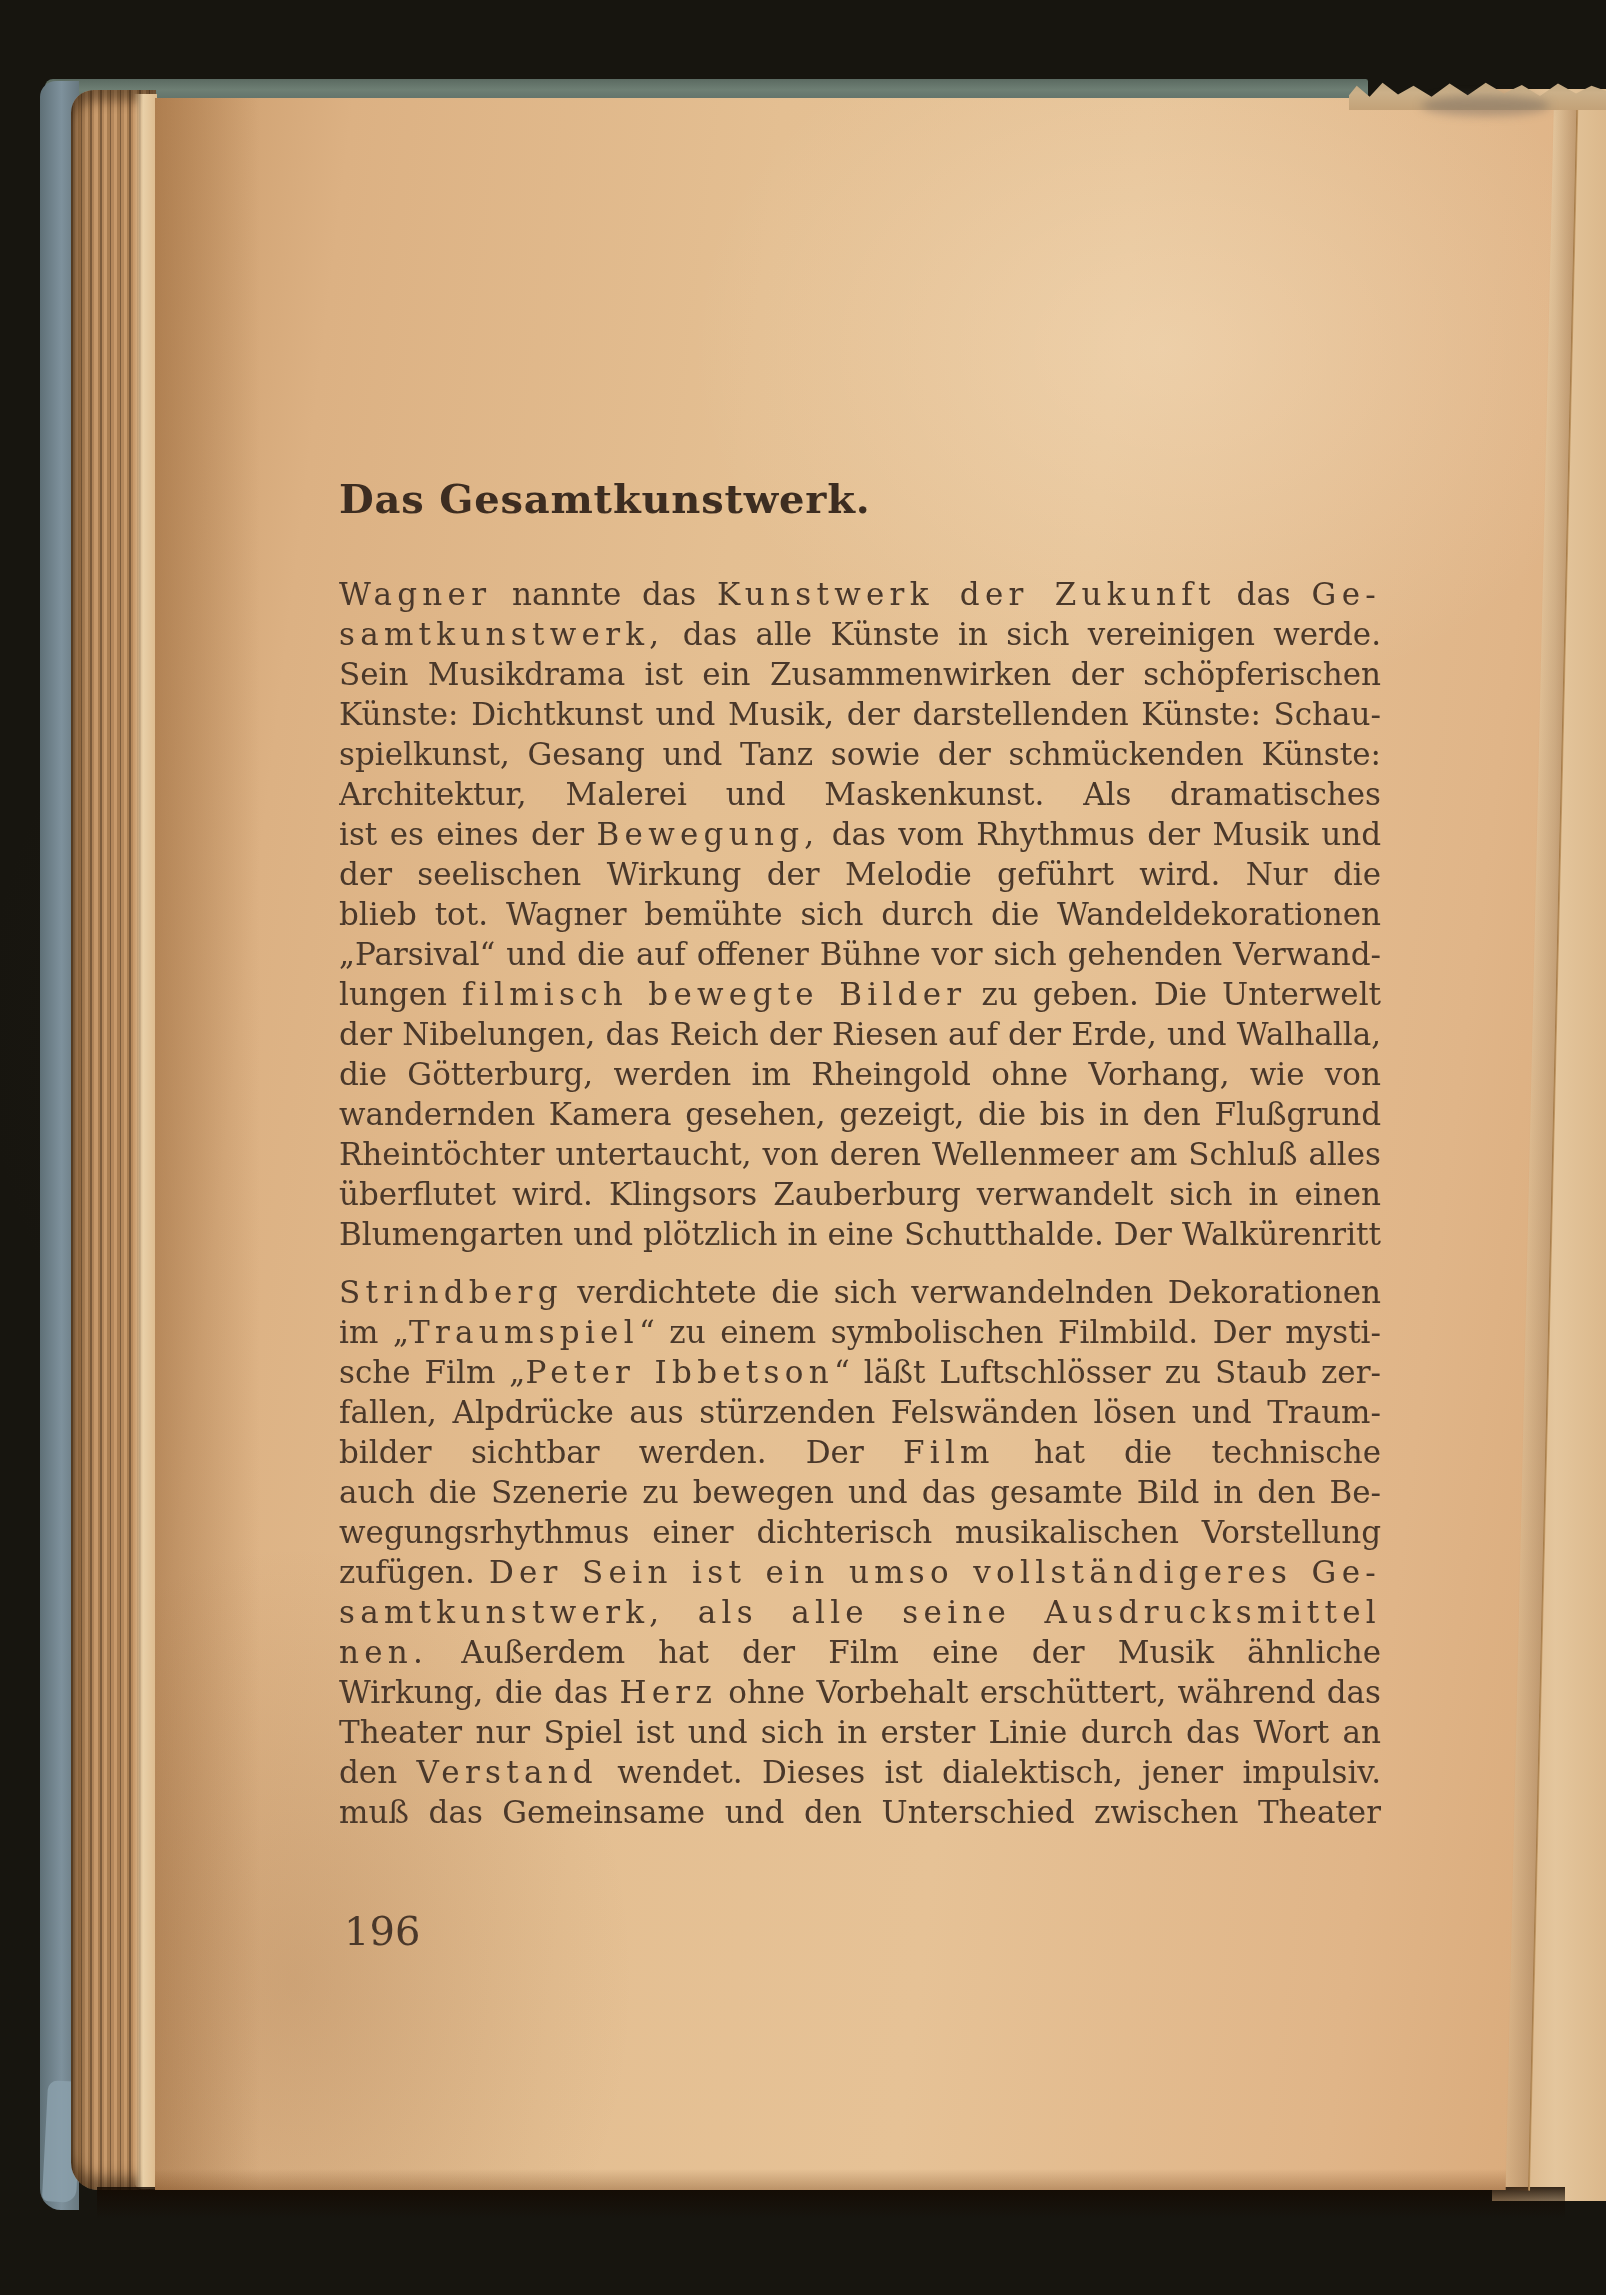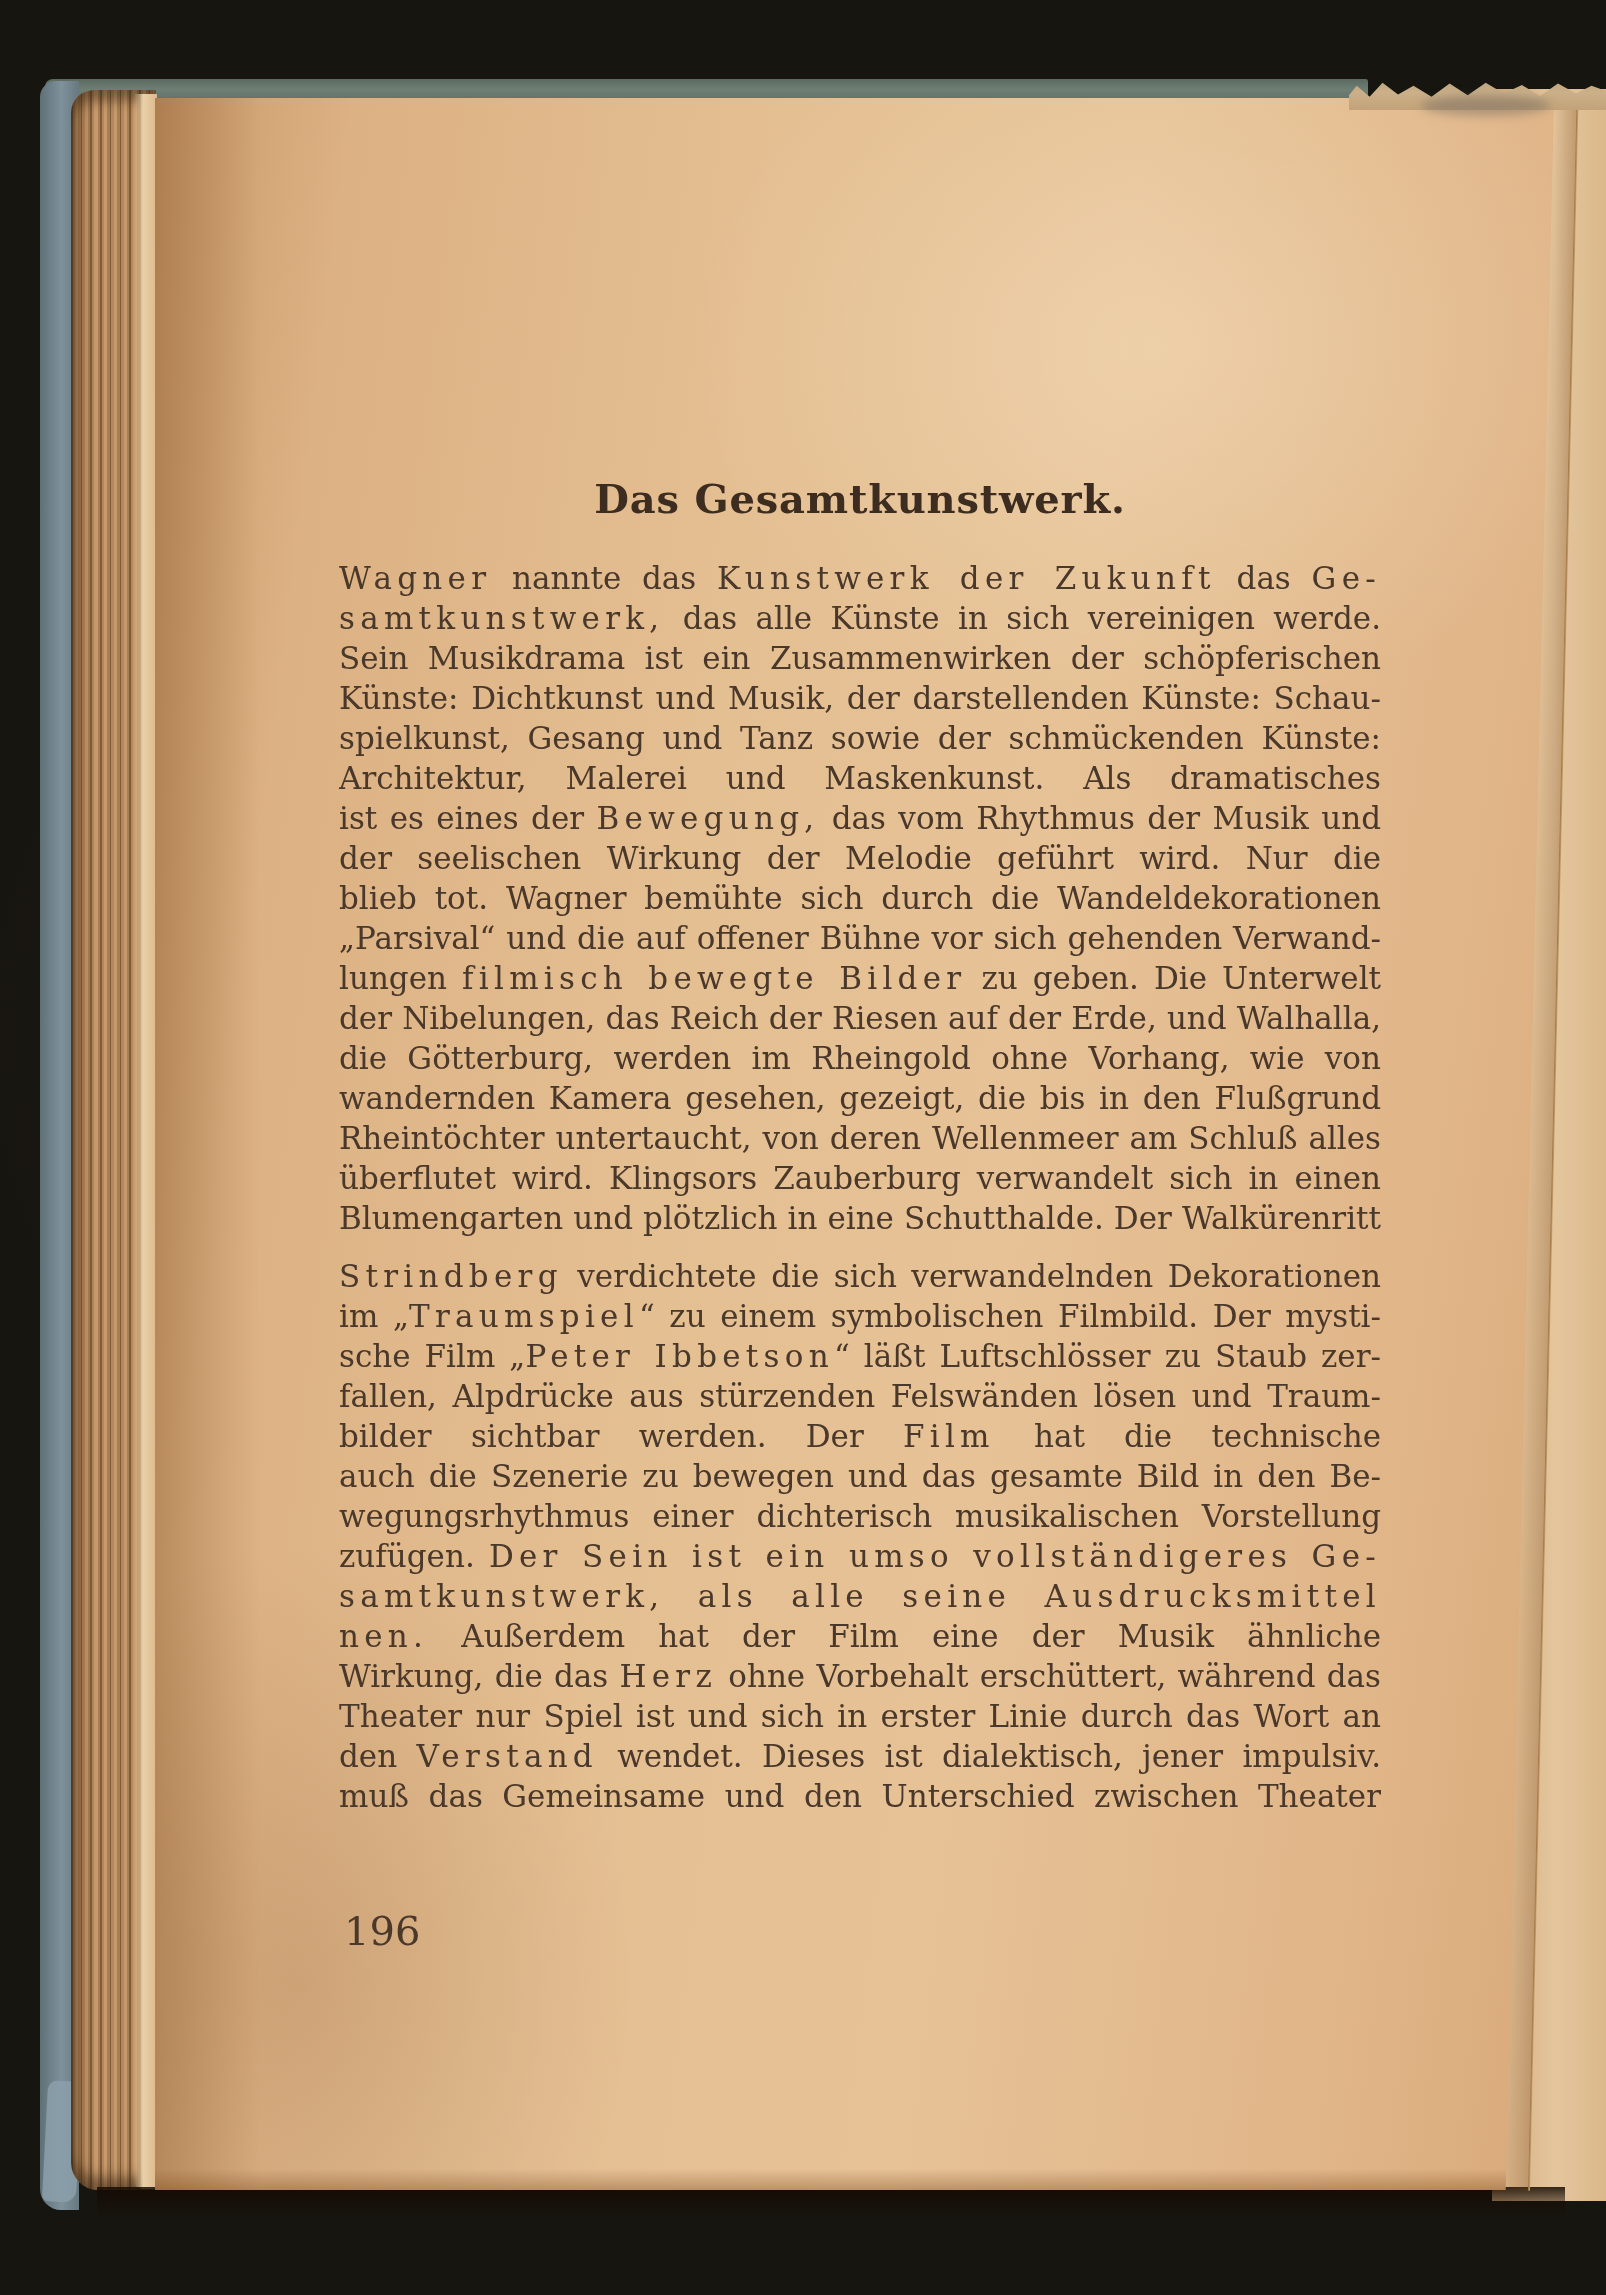--- a/index.html
+++ b/index.html
@@ -96,28 +96,28 @@
     background:linear-gradient(to right,#9c713f,#caa26f);
   }
   .under-shadow{
     position:absolute;left:97px;top:2187px;width:1468px;height:32px;
     background:linear-gradient(to bottom, rgba(20,10,2,.85), rgba(20,10,2,0));
   }
 
   
   .title{
     position:absolute;left:184px;top:377px;width:1042px;
-    text-align:center;font-size:40px;font-weight:bold;letter-spacing:0.8px;
+    text-align:left;font-size:40px;font-weight:bold;letter-spacing:0.8px;
     color:var(--ink-strong,#3d2d21);
   }
   .text-block{
     position:absolute;left:184px;top:460px;width:1042px;
     font-size:31px;line-height:40px;color:var(--ink,#4a382a);
   }
-  .para{margin:0 0 18px 0;}
+  .para{margin:16px 0 18px 0;}
   .line{
     text-align:justify;text-align-last:justify;overflow:hidden;height:40px;
   }
   .line.flush{text-align-last:left;}
   .sperr{letter-spacing:.17em;}
   .page-number{
     position:absolute;left:189px;top:1810px;font-size:40px;color:var(--ink,#4a382a);
   }
 </style>
 </head>

